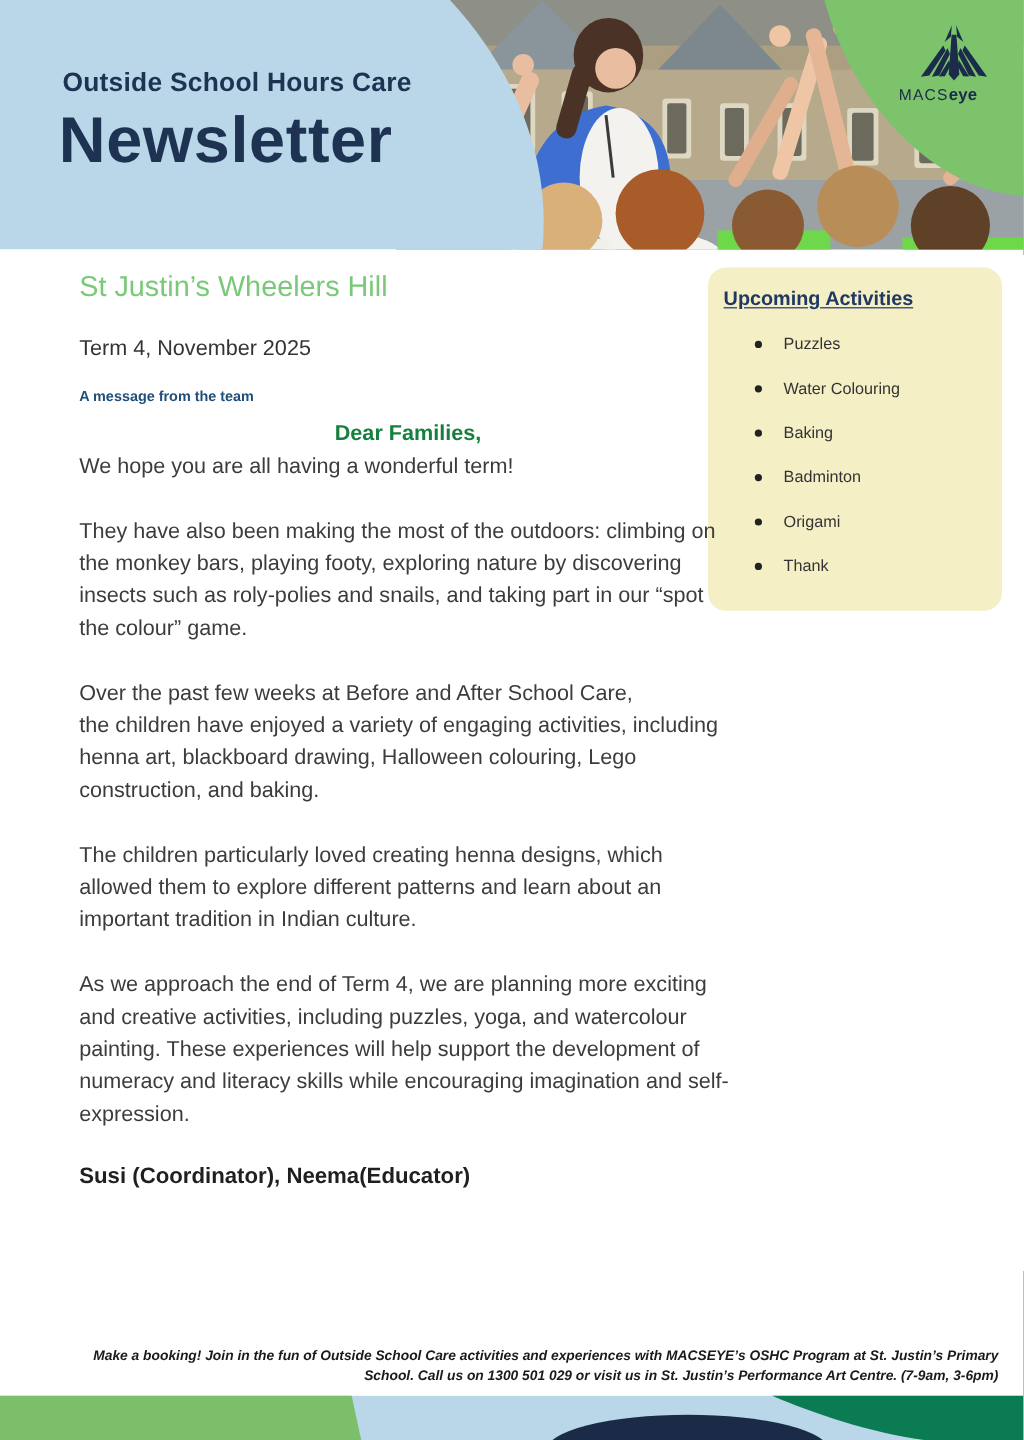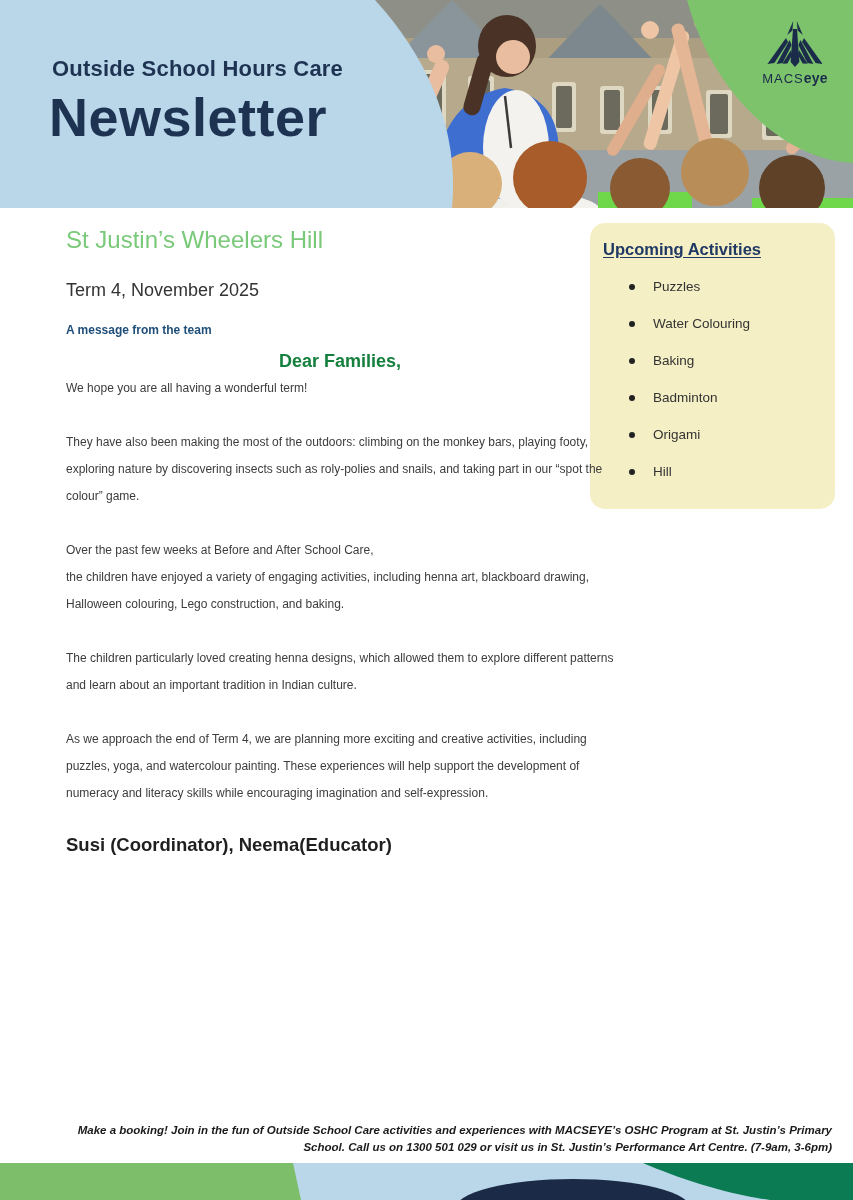--- a/index.html
+++ b/index.html
@@ -12,33 +12,33 @@
   *{margin:0;padding:0;box-sizing:border-box;}
   html,body{background:#888;}
   body{font-family:"Liberation Sans",sans-serif;}
   .page{position:relative;width:853px;height:1200px;background:#fff;overflow:hidden;margin:0 auto;}
 
   
   .header{position:absolute;left:0;top:0;width:743px;height:208px;}
   .header svg{display:block;}
   .kicker{position:absolute;left:52px;top:56px;font-size:22px;font-weight:700;color:var(--navy);letter-spacing:.2px;}
   .masthead{position:absolute;left:49px;top:86px;font-size:54px;font-weight:700;color:var(--navy);letter-spacing:.5px;}
-  .logo{position:absolute;left:749px;top:20px;width:92px;text-align:center;}
+  .logo{position:absolute;left:749px;top:20px;width:92px;text-align:left;}
   .logo .mark{display:block;margin:0 auto 3px auto;}
   .wordmark{font-size:13px;color:var(--logo_navy);letter-spacing:1px;line-height:14px;white-space:nowrap;}
   .wordmark .pfx{font-weight:500;}
   .wordmark .sfx{font-weight:700;letter-spacing:.2px;font-size:14px;}
 
   
   .main{position:absolute;left:66px;top:226px;width:548px;color:var(--body_text);}
   .site-title{font-size:24px;color:var(--title_green);font-weight:400;margin-bottom:26px;}
   .term-line{font-size:18px;color:#333;margin-bottom:22px;}
   .message-heading{font-size:12px;font-weight:700;color:var(--heading_blue);margin-bottom:11px;}
   .salutation{font-size:18px;font-weight:700;color:#15803d;line-height:27px;text-align:center;}
-  .para{font-size:12px;line-height:27px;white-space:pre-line;margin-bottom:27px;}
+  .para{font-size:18px;line-height:27px;white-space:pre-line;margin-bottom:27px;}
   .para.first{margin-bottom:27px;}
   .signature{font-size:18.5px;font-weight:700;color:#1f1f1f;margin-top:4px;}
 
   
   .sidebar{position:absolute;left:590px;top:223px;width:245px;height:286px;background:var(--sidebar_bg);border-radius:15px;padding:17px 12px 10px 13px;}
   .sidebar-title{font-size:16.5px;font-weight:700;color:var(--sidebar_title);text-decoration:underline;text-underline-offset:2px;margin-bottom:20px;}
   .sidebar ul{list-style:none;}
   .sidebar li{position:relative;font-size:13.5px;color:#333;padding-left:50px;margin-bottom:22px;}
   .sidebar li::before{content:"";position:absolute;left:26px;top:5px;width:6px;height:6px;border-radius:50%;background:#222;}
 
@@ -138,21 +138,21 @@
   </div>
 
   <aside class="sidebar">
     <div class="sidebar-title">Upcoming Activities</div>
     <ul>
       <li>Puzzles</li>
       <li>Water Colouring</li>
       <li>Baking</li>
       <li>Badminton</li>
       <li>Origami</li>
-      <li>Hill</li>
+      <li>Thank</li>
     </ul>
   </aside>
 
   <main class="main">
     <h1 class="site-title">St Justin’s Wheelers Hill</h1>
     <div class="term-line">Term 4, November 2025</div>
     <h2 class="message-heading">A message from the team</h2>
     <div class="salutation">Dear Families,</div>
     <p class="para first">We hope you are all having a wonderful term!</p>
     <p class="para">They have also been making the most of the outdoors: climbing on the monkey bars, playing footy, exploring nature by discovering insects such as roly-polies and snails, and taking part in our “spot the colour” game.</p>

